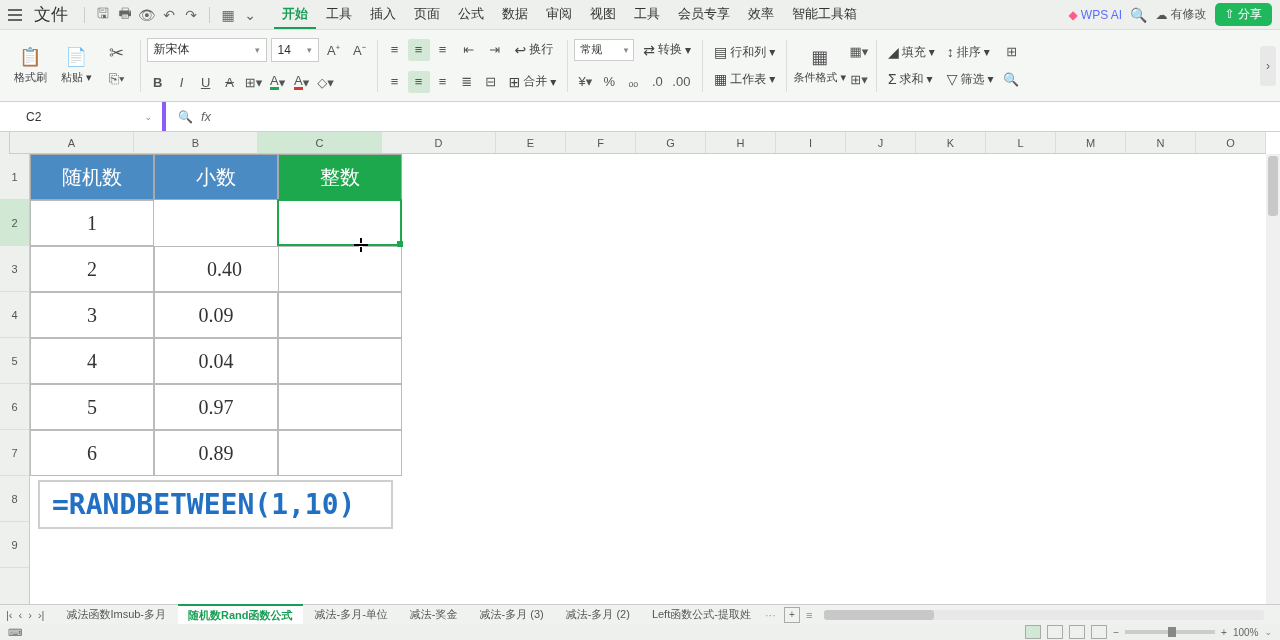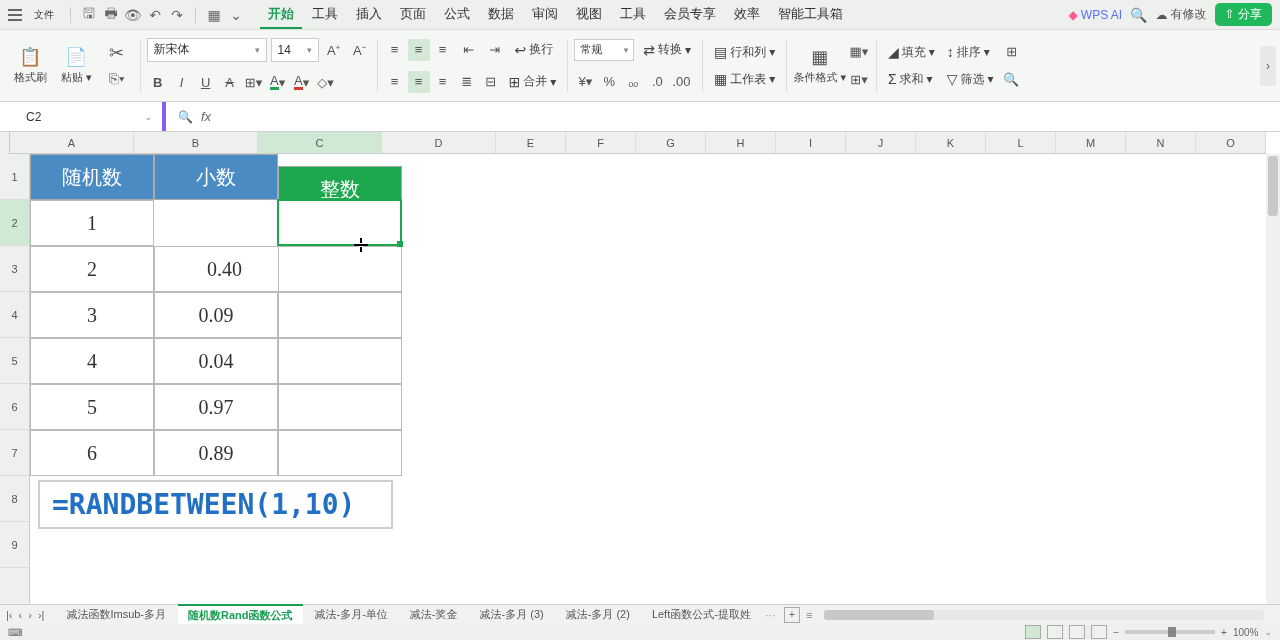--- a/index.html
+++ b/index.html
@@ -3,21 +3,21 @@
 <meta charset="utf-8">
 <style>
 * { box-sizing: border-box; margin: 0; padding: 0; font-family: "Microsoft YaHei", sans-serif; }
 body { width: 1280px; height: 640px; background: #f3f3f3; overflow: hidden; font-size: 12px; color: #333; position: relative; }
 
 
 .menubar { height: 30px; background: #eef0ee; display: flex; align-items: center; padding: 0 8px; border-bottom: 1px solid #ddd; }
 .menubar .left { display: flex; align-items: center; gap: 6px; }
 .hamburger { width: 14px; height: 12px; display: flex; flex-direction: column; justify-content: space-between; cursor: pointer; }
 .hamburger span { height: 2px; background: #666; }
-.file-btn { padding: 2px 6px; font-size: 10px; cursor: pointer; }
+.file-btn { padding: 2px 6px; font-size: 17px; cursor: pointer; }
 .divider-v { width: 1px; height: 16px; background: #ccc; margin: 0 4px; }
 .qat-icon { width: 16px; height: 16px; display: inline-flex; align-items: center; justify-content: center; color: #666; cursor: pointer; font-size: 14px; }
 .menu-tabs { display: flex; margin-left: 16px; gap: 2px; }
 .menu-tab { padding: 4px 8px; font-size: 13px; cursor: pointer; color: #333; }
 .menu-tab.active { color: #1a9e55; border-bottom: 2px solid #1a9e55; font-weight: bold; }
 .menubar .right { margin-left: auto; display: flex; align-items: center; gap: 8px; }
 .wps-ai { color: #5b6dff; font-size: 12px; display: flex; align-items: center; gap: 3px; }
 .cloud-status { font-size: 12px; color: #555; display: flex; align-items: center; gap: 3px; }
 .share-btn { background: #1fb85c; color: #fff; padding: 3px 10px; border-radius: 5px; font-size: 12px; cursor: pointer; }
 .search-ic { color: #666; cursor: pointer; font-size: 14px; }
@@ -315,21 +315,21 @@
       <div class="row-h" style="height: 46px;">4</div>
       <div class="row-h" style="height: 46px;">5</div>
       <div class="row-h" style="height: 46px;">6</div>
       <div class="row-h" style="height: 46px;">7</div>
       <div class="row-h" style="height: 46px;">8</div>
       <div class="row-h" style="height: 46px;">9</div>
     </div>
   <div class="cells" id="cells">
       <div class="cell th-cell" style="left: 0px; top: 0px; width: 124px; height: 46px;">随机数</div>
       <div class="cell th-cell" style="left: 124px; top: 0px; width: 124px; height: 46px;">小数</div>
-      <div class="cell th-cell green" style="left: 248px; top: 12px; width: 124px; height: 46px;">整数</div>
+      <div class="cell th-cell green" style="left: 248px; top: 0px; width: 124px; height: 46px;">整数</div>
       <div class="cell td-cell" style="left: 0px; top: 46px; width: 124px; height: 46px;">1</div>
       <div class="cell td-cell" style="left: 248px; top: 46px; width: 124px; height: 46px;"></div>
       <div class="cell td-cell" style="left: 0px; top: 92px; width: 124px; height: 46px;">2</div>
       <div class="cell td-cell" style="left: 124px; top: 92px; width: 141px; height: 46px;">0.40</div>
       <div class="cell td-cell" style="left: 248px; top: 92px; width: 124px; height: 46px;"></div>
       <div class="cell td-cell" style="left: 0px; top: 138px; width: 124px; height: 46px;">3</div>
       <div class="cell td-cell" style="left: 124px; top: 138px; width: 124px; height: 46px;">0.09</div>
       <div class="cell td-cell" style="left: 248px; top: 138px; width: 124px; height: 46px;"></div>
       <div class="cell td-cell" style="left: 0px; top: 184px; width: 124px; height: 46px;">4</div>
       <div class="cell td-cell" style="left: 124px; top: 184px; width: 124px; height: 46px;">0.04</div>

